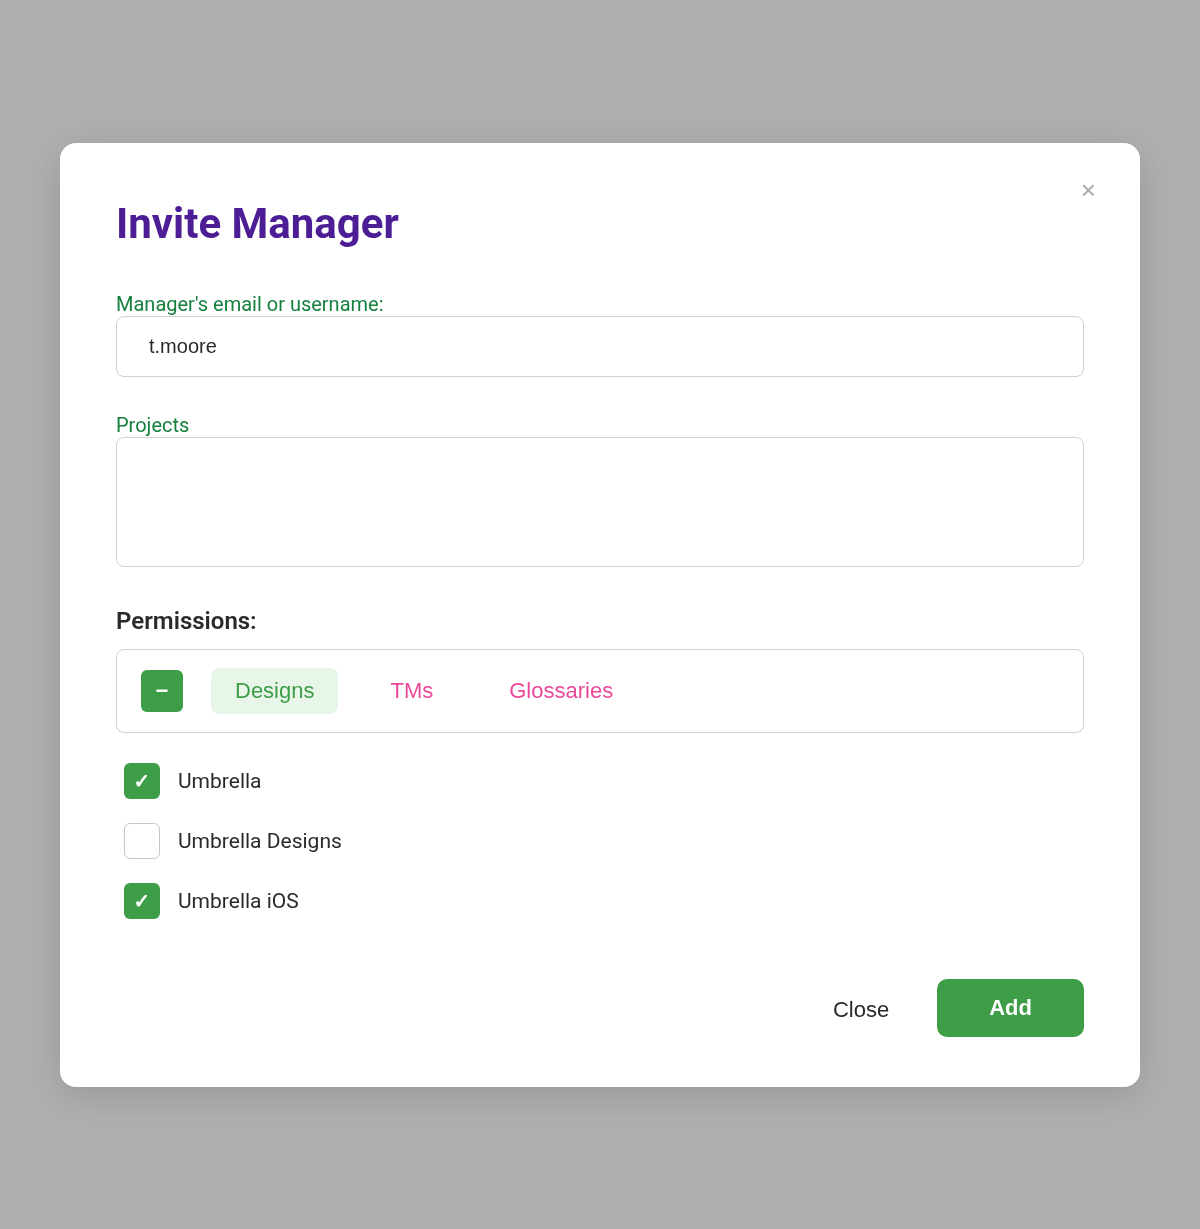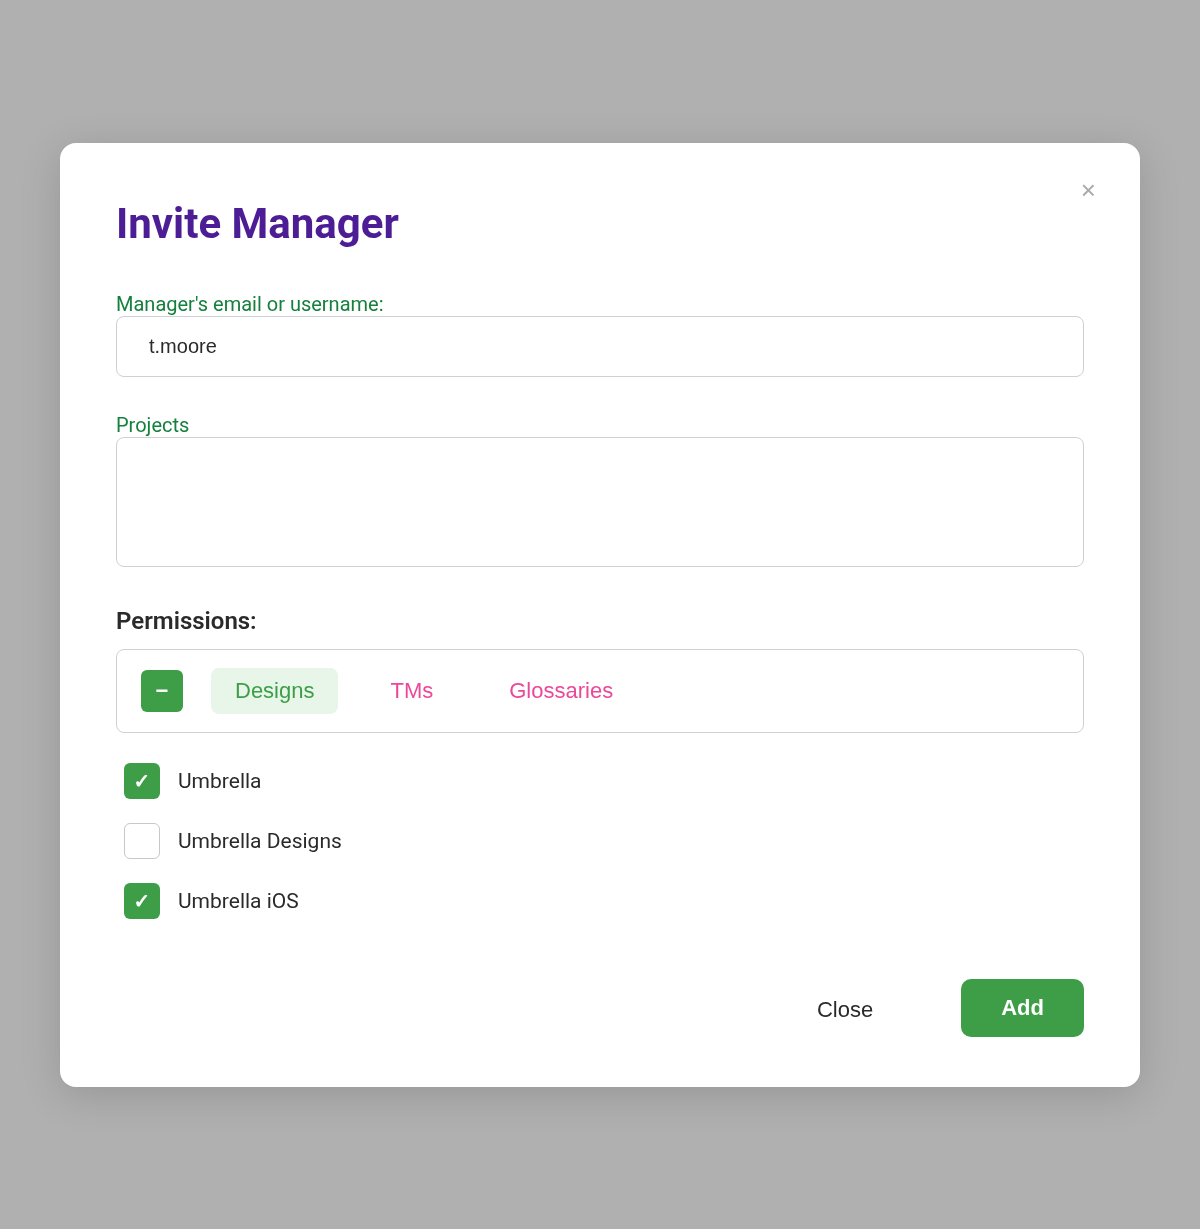--- a/index.html
+++ b/index.html
@@ -209,25 +209,24 @@
       color: #2a2a2a;
       padding: 14px 20px;
       font-weight: 400;
     }
 
     .add-btn {
       background: #3d9e47;
       color: white;
       border: none;
       border-radius: 10px;
-      padding: 16px 40px;
+      padding: 16px 52px;
       font-size: 22px;
       font-weight: 600;
       cursor: pointer;
-      margin-left: 40px;
     }
   </style>
 </head>
 <body>
 
 <div class="modal-overlay">
   <div class="modal">
 
     
     <button class="modal-close">×</button>

